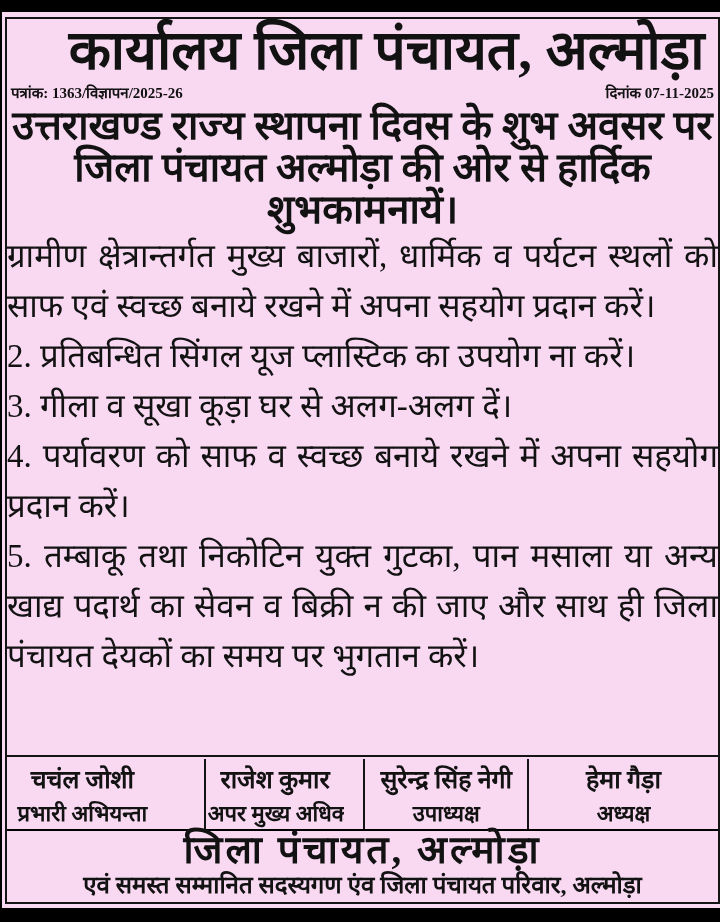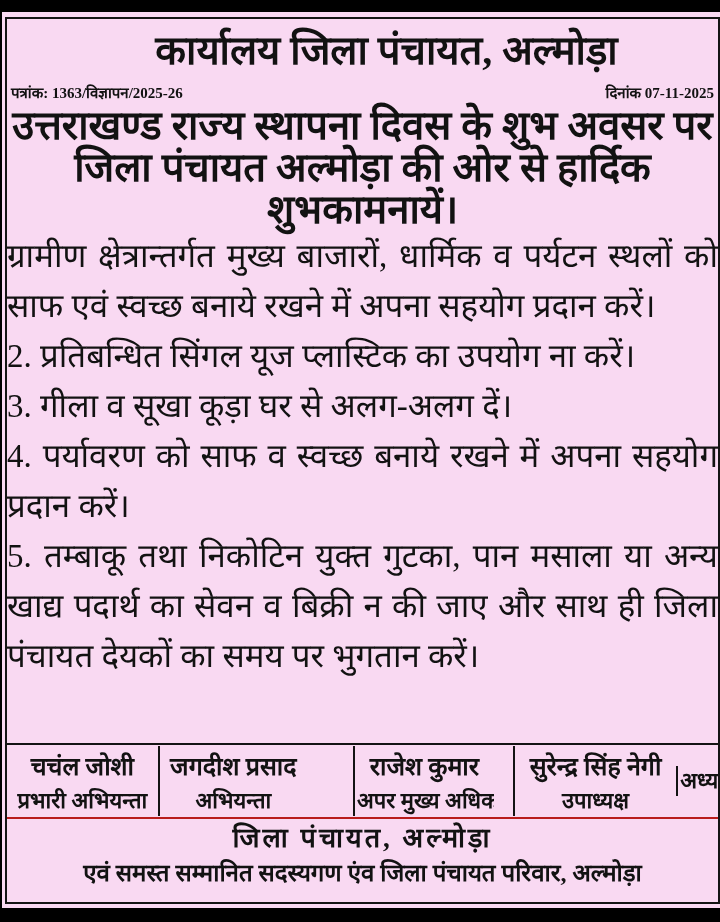--- a/index.html
+++ b/index.html
@@ -18,21 +18,21 @@
   .frame {
     position: absolute;
     left: 3px; right: 0; top: 5px; bottom: 4px;
     border: 2px solid #141414;
     display: flex;
     flex-direction: column;
     overflow: hidden;
   }
   .title {
     text-align: center;
-    font-size: 40px;
+    font-size: 55px;
     font-weight: bold;
     line-height: 60px;
     padding-top: 2px;
     white-space: nowrap;
     padding-left: 48px;
   }
   .meta-row {
     display: flex;
     justify-content: space-between;
     align-items: center;
@@ -50,23 +50,23 @@
   .body-text {
     padding: 0 0;
     font-size: 33px;
     line-height: 50px;
     text-align: justify;
     flex: 1 1 auto;
   }
   .body-text .para { text-align: justify; }
   .sig-table {
     border-top: 2px solid #141414;
-    border-bottom: 2px solid #b91c1c;
+    border-bottom: 2px solid #000000;
     display: flex;
-    align-items: center;
+    align-items: flex-end;
     height: 76px;
     flex: 0 0 auto;
   }
   .sig-cell {
     display: flex;
     flex-direction: column;
     justify-content: center;
     text-align: center;
     border-left: 2px solid #141414;
     overflow: hidden;
@@ -86,31 +86,31 @@
     white-space: nowrap;
   }
   .c1 { flex: 0 0 21.2%; }
   .c2 { flex: 0 0 21.0%; }
   .c3 { flex: 0 0 19.8%; margin-left: 46px; }
   .c4 { flex: 0 0 23.0%; margin-left: 19px; }
   .c5 { flex: 1 1 auto; }
   .footer-org {
     text-align: center;
     font-weight: 800;
-    font-size: 27px;
+    font-size: 39px;
     line-height: 38px;
     letter-spacing: 3px;
     flex: 0 0 auto;
   }
   .footer-line {
     text-align: center;
     font-weight: bold;
     font-size: 24px;
     line-height: 33px;
-    padding-bottom: 12px;
+    padding-bottom: 0;
     flex: 0 0 auto;
     white-space: nowrap;
   }
 </style>
 </head>
 <body>
 
 <div class="page">
   <div class="frame">
 
@@ -132,33 +132,30 @@
       <div class="para">3. गीला व सूखा कूड़ा घर से अलग-अलग दें।</div>
       <div class="para">4. पर्यावरण को साफ व स्वच्छ बनाये रखने में अपना सहयोग प्रदान करें।</div>
       <div class="para">5. तम्बाकू तथा निकोटिन युक्त गुटका, पान मसाला या अन्य खाद्य पदार्थ का सेवन व बिक्री न की जाए और साथ ही जिला पंचायत देयकों का समय पर भुगतान करें।</div>
     </div>
 
     <div class="sig-table">
       <div class="sig-cell c1">
         <div class="sig-name">चचंल जोशी</div>
         <div class="sig-title">प्रभारी अभियन्ता</div>
       </div>
-      <div class="sig-cell c2">
-        <div class="sig-name">जगदीश प्रसाद</div>
-        <div class="sig-title">अभियन्ता</div>
-      </div>
       <div class="sig-cell c3">
         <div class="sig-name">राजेश कुमार</div>
         <div class="sig-title">अपर मुख्य अधिकारी</div>
       </div>
       <div class="sig-cell c4">
         <div class="sig-name">सुरेन्द्र सिंह नेगी</div>
         <div class="sig-title">उपाध्यक्ष</div>
       </div>
       <div class="sig-cell c5">
+        <div class="sig-name">हेमा गैड़ा</div>
         <div class="sig-title">अध्यक्ष</div>
       </div>
     </div>
 
     <div class="footer-org">जिला पंचायत, अल्मोड़ा</div>
 
     <div class="footer-line">एवं समस्त सम्मानित सदस्यगण एंव जिला पंचायत परिवार, अल्मोड़ा</div>
 
   </div>
 </div>

